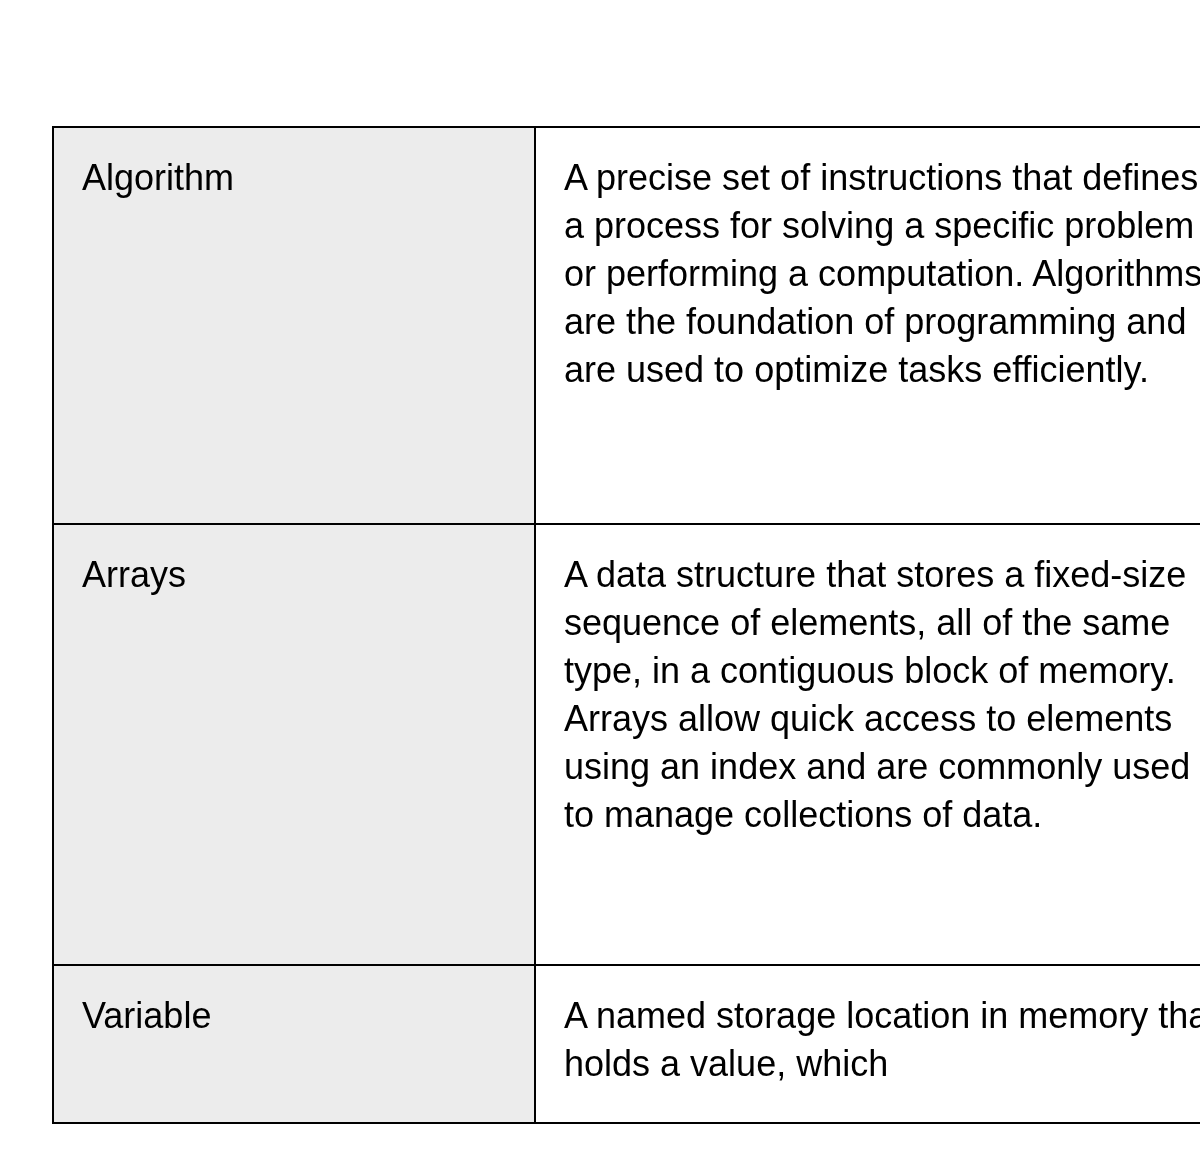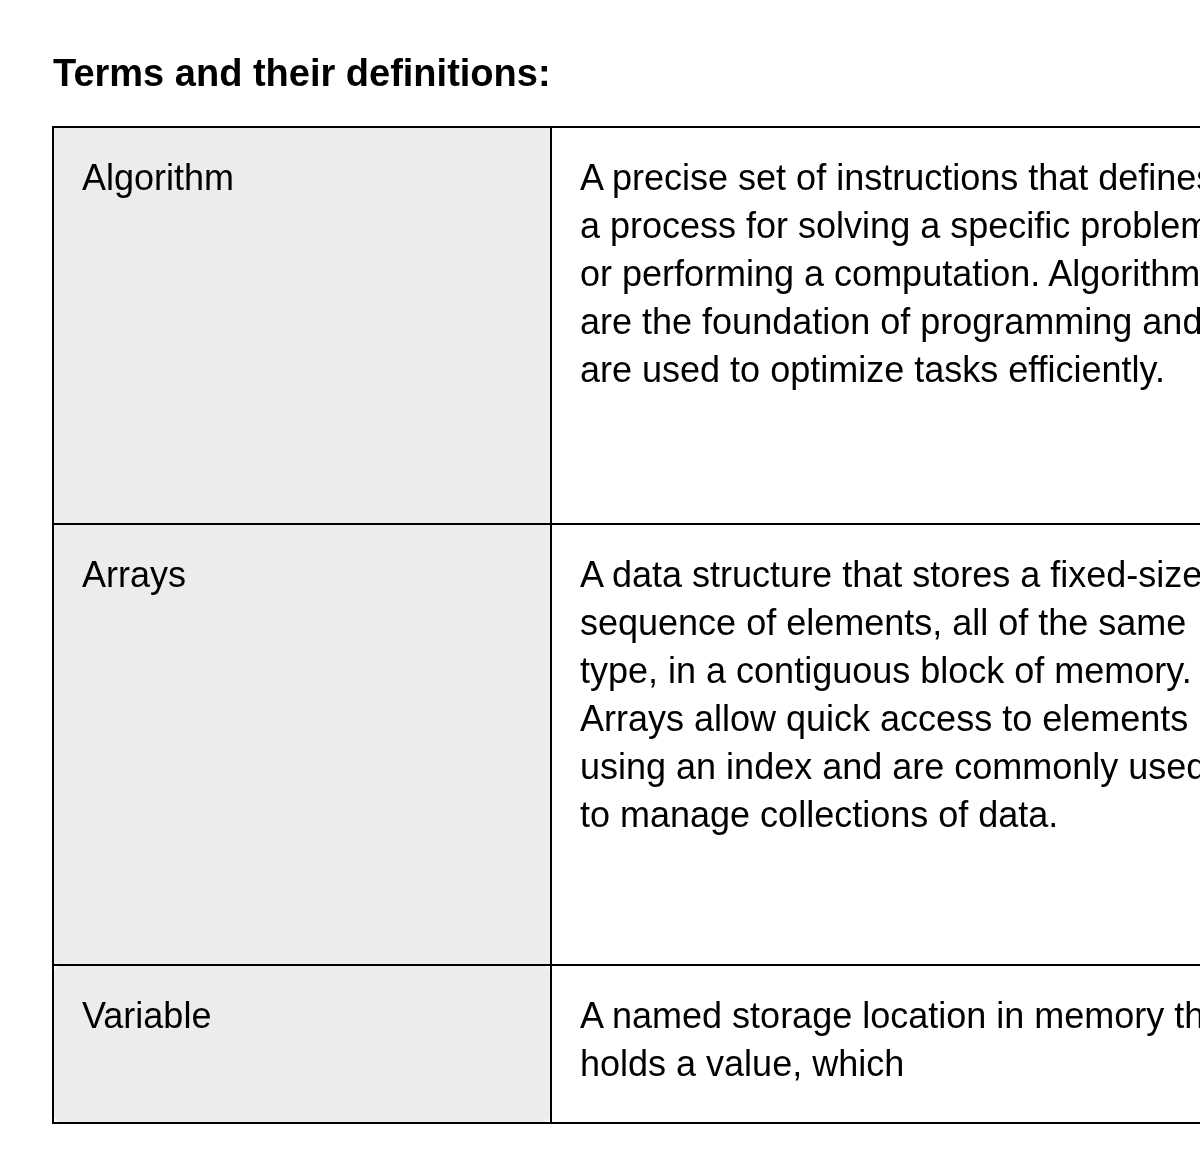--- a/index.html
+++ b/index.html
@@ -32,45 +32,43 @@
     top: 126px;
     width: 1098px;
     border-collapse: collapse;
     table-layout: fixed;
   }
   table.glossary td {
     border: 2px solid #000000;
     vertical-align: top;
     font-size: 36px;
     line-height: 48px;
-    padding: 26px 30px 24px 28px;
+    padding: 26px 14px 24px 28px;
   }
   td.term-cell {
     width: 438px;
     background: #ececec;
   }
   td.def-cell {
     width: 660px;
     background: #ffffff;
     padding-right: 40px;
   }
   tr.row-1 { height: 397px; }
   tr.row-2 { height: 441px; }
   tr.row-3 { height: 158px; }
   tr.row-3 td {
     overflow: hidden;
-    border-radius: 10px;
   }
 </style>
 </head>
 <body>
 
 <div class="page">
 
-  <div class="heading">Terms and their definitions:</div>
 
   <table class="glossary">
     <tbody>
       <tr class="row-1">
         <td class="term-cell">Algorithm</td>
         <td class="def-cell">A precise set of instructions that defines a process for solving a specific problem or performing a computation. Algorithms are the foundation of programming and are used to optimize tasks efficiently.</td>
       </tr>
       <tr class="row-2">
         <td class="term-cell">Arrays</td>
         <td class="def-cell">A data structure that stores a fixed-size sequence of elements, all of the same type, in a contiguous block of memory. Arrays allow quick access to elements using an index and are commonly used to manage collections of data.</td>

